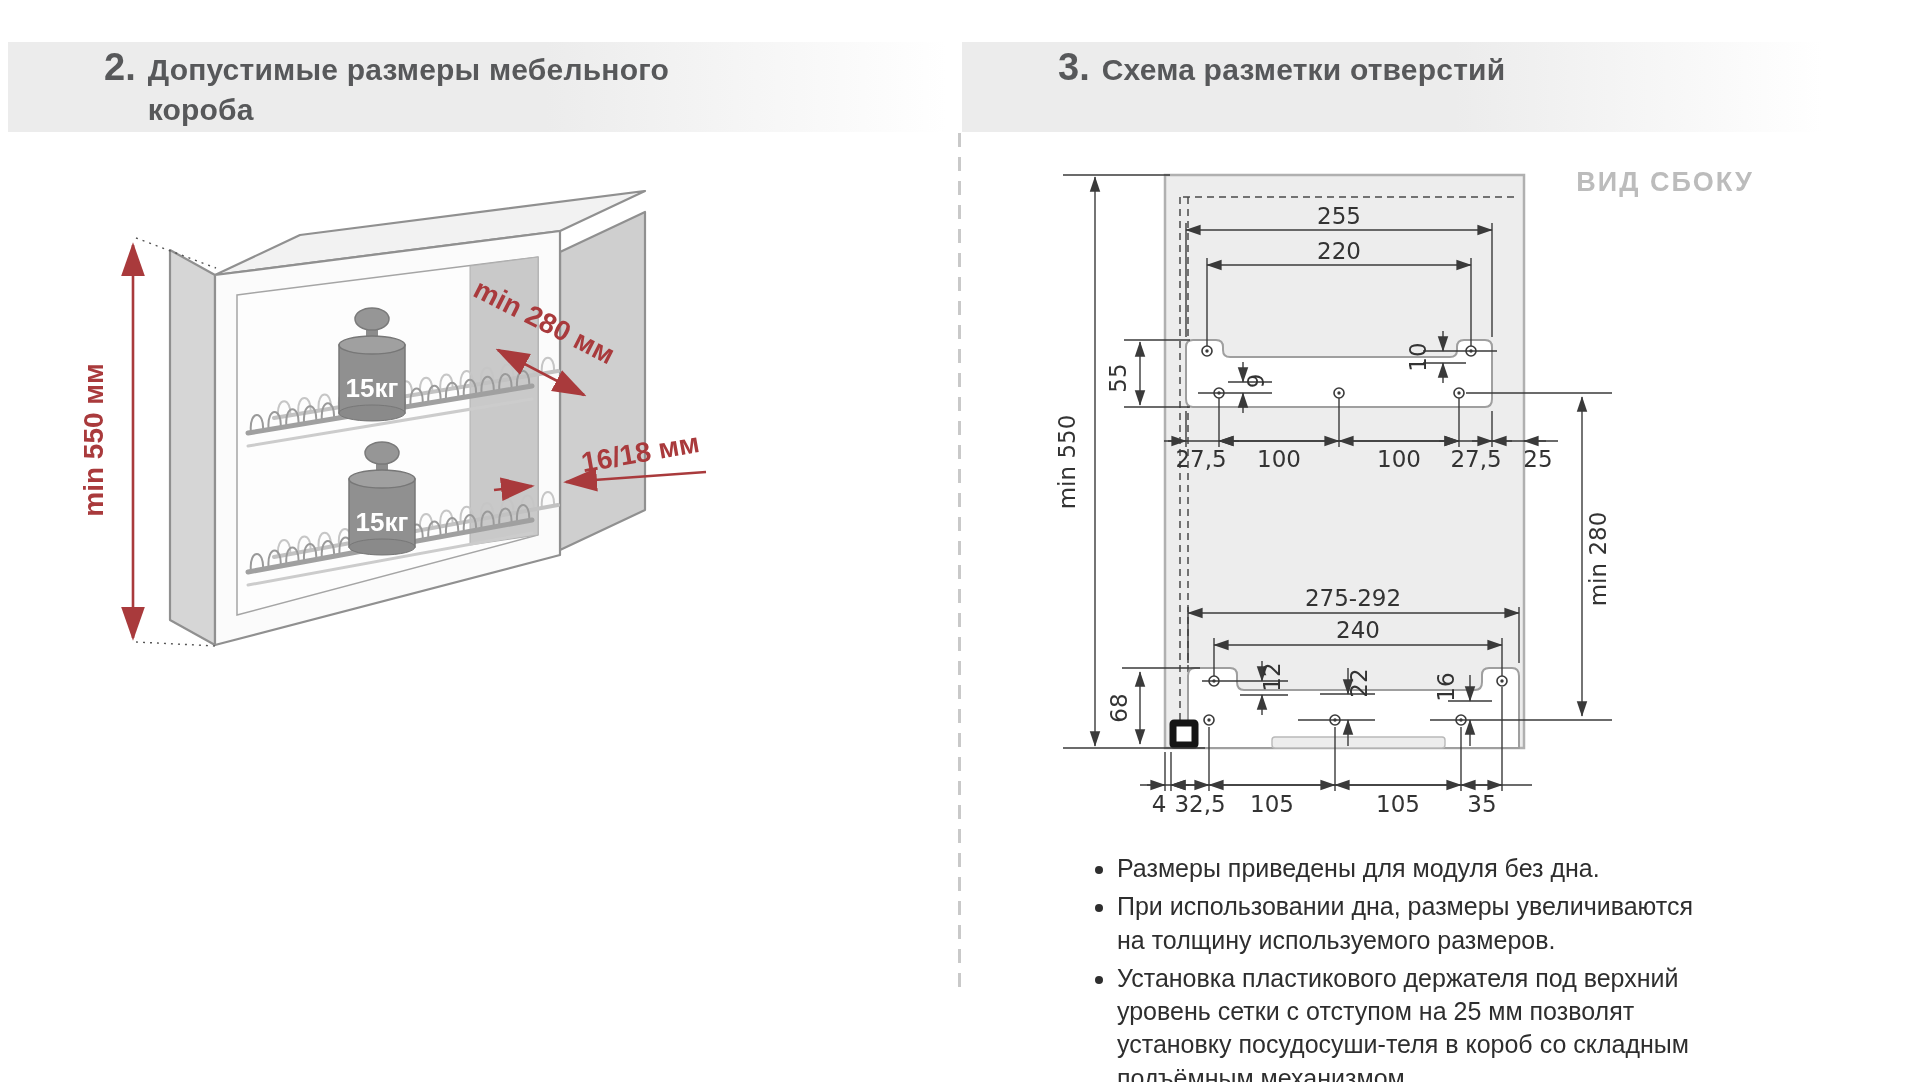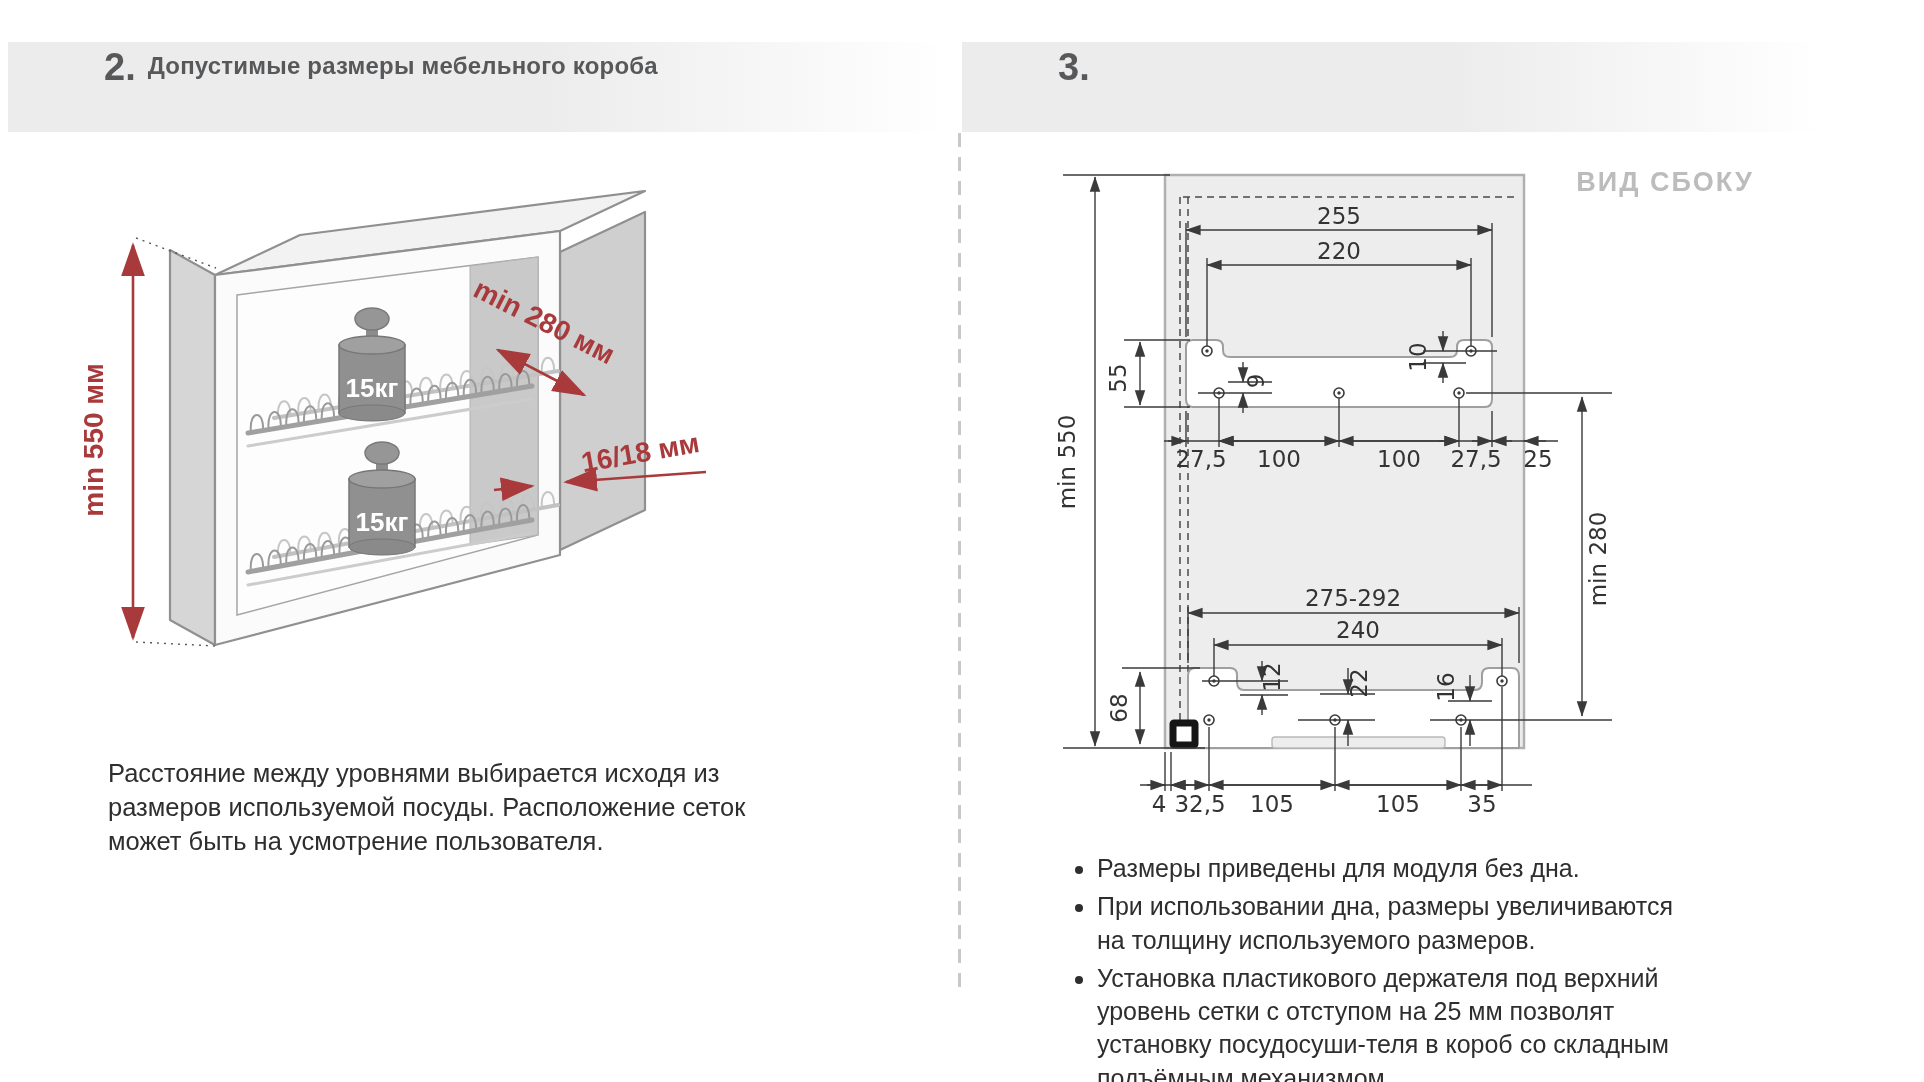--- a/index.html
+++ b/index.html
@@ -3,28 +3,28 @@
 <meta charset="utf-8">
 <style>
   html,body{margin:0;padding:0;background:#fff;}
   .page{position:relative;width:1924px;height:1082px;background:#ffffff;overflow:hidden;
         font-family:"Liberation Sans",sans-serif;}
   .band{position:absolute;top:42px;height:90px;display:flex;align-items:flex-start;
         background:linear-gradient(90deg,#ececec 0%,#ececec 55%,rgba(236,236,236,0) 96%);}
   .band-left{left:8px;width:882px;padding-left:96px;}
   .band-right{left:962px;width:800px;padding-left:96px;}
   .hnum{font-size:38px;font-weight:bold;color:#57585a;margin-top:6px;margin-right:12px;line-height:1;}
-  .htitle{font-size:24px;font-weight:600;color:#57585a;line-height:1.32;margin-top:8px;letter-spacing:.2px;}
+  .htitle{font-size:30px;font-weight:600;color:#57585a;line-height:1.32;margin-top:8px;letter-spacing:.2px;}
   .htitle.wrap{width:540px;}
   .divider{position:absolute;left:958px;top:133px;width:3px;height:858px;
            background:repeating-linear-gradient(#c9c9c9 0 14px,transparent 14px 24px);}
   .note{position:absolute;left:108px;top:757px;width:650px;font-size:25.5px;color:#2e2e2e;line-height:1.33;}
   .bullets{position:absolute;left:1073px;top:852px;width:600px;margin:0;padding-left:24px;
            font-size:25px;color:#2e2e2e;line-height:1.33;}
-  .bullets li{margin-bottom:5px;}
+  .bullets li{margin-bottom:5px;margin-left:20px;}
   svg{position:absolute;}
   .dl{stroke:#3a3a3a;stroke-width:1.4;fill:none;}
   .dash{stroke:#4a4a4a;stroke-width:1.5;fill:none;stroke-dasharray:7 5;}
   .dimtext{font-family:"DejaVu Sans","Liberation Sans",sans-serif;font-size:23px;fill:#333;}
   .panelEdge{fill:#ededed;stroke:#b0b0b0;stroke-width:2.5;}
   .tpl{fill:#ffffff;stroke:#9f9f9f;stroke-width:2;stroke-linejoin:round;}
   .hole{fill:#fff;stroke:#3a3a3a;stroke-width:1.6;}
   .holeDot{fill:#3a3a3a;}
   .viewlabel{font-size:27px;font-weight:bold;fill:#bcbcbc;letter-spacing:2px;}
   .cabLine{stroke:#909090;stroke-width:2.2;stroke-linejoin:round;}
@@ -43,20 +43,21 @@
 
 <div class="page">
 
   <div class="band band-left">
     <div class="hnum">2.</div>
     <div class="htitle wrap">Допустимые размеры  мебельного короба</div>
   </div>
 
   <div class="band band-right">
     <div class="hnum">3.</div>
+    <div class="htitle">Схема разметки отверстий</div>
   </div>
 
   <div class="divider"></div>
 
   <svg style="left:70px;top:190px;width:760px;height:560px" viewBox="0 0 760 560">
     <defs>
       <marker id="rae" viewBox="0 0 12 10" refX="11" refY="5" markerWidth="13" markerHeight="11" orient="auto">
         <path d="M0,0.8 L12,5 L0,9.2 z" fill="#a93a3c"></path>
         </marker>
       <marker id="ras" viewBox="0 0 12 10" refX="1" refY="5" markerWidth="13" markerHeight="11" orient="auto">
@@ -112,21 +113,20 @@
 
       <line class="redln" x1="428" y1="160" x2="514" y2="205" marker-start="url(#ras)" marker-end="url(#rae)"></line>
       <text class="redtext" x="470" y="140" text-anchor="middle" transform="rotate(27 470 140)">min 280 мм</text>
 
       <line class="redln" x1="424" y1="300" x2="462" y2="296" marker-end="url(#rae)" stroke-width="2"></line>
       <line class="redln" x1="636" y1="282" x2="496" y2="292" marker-end="url(#rae)" stroke-width="2"></line>
       <text class="redtext" x="572" y="272" text-anchor="middle" transform="rotate(-10 572 272)">16/18 мм</text>
     </g>
   </svg>
 
-  <div class="note">Расстояние между уровнями выбирается исходя из размеров используемой посуды. Расположение сеток может быть на усмотрение пользователя.</div>
 
   <svg style="left:870px;top:135px;width:1040px;height:740px" viewBox="0 0 1040 740">
     <defs>
       <marker id="ae" viewBox="0 0 10 8" refX="9.5" refY="4" markerWidth="11" markerHeight="9" orient="auto">
         <path d="M0,0.6 L10,4 L0,7.4 z" fill="#3a3a3a"></path>
         </marker>
       <marker id="as" viewBox="0 0 10 8" refX="0.5" refY="4" markerWidth="11" markerHeight="9" orient="auto">
         <path d="M10,0.6 L0,4 L10,7.4 z" fill="#3a3a3a"></path>
         </marker>
     </defs>

